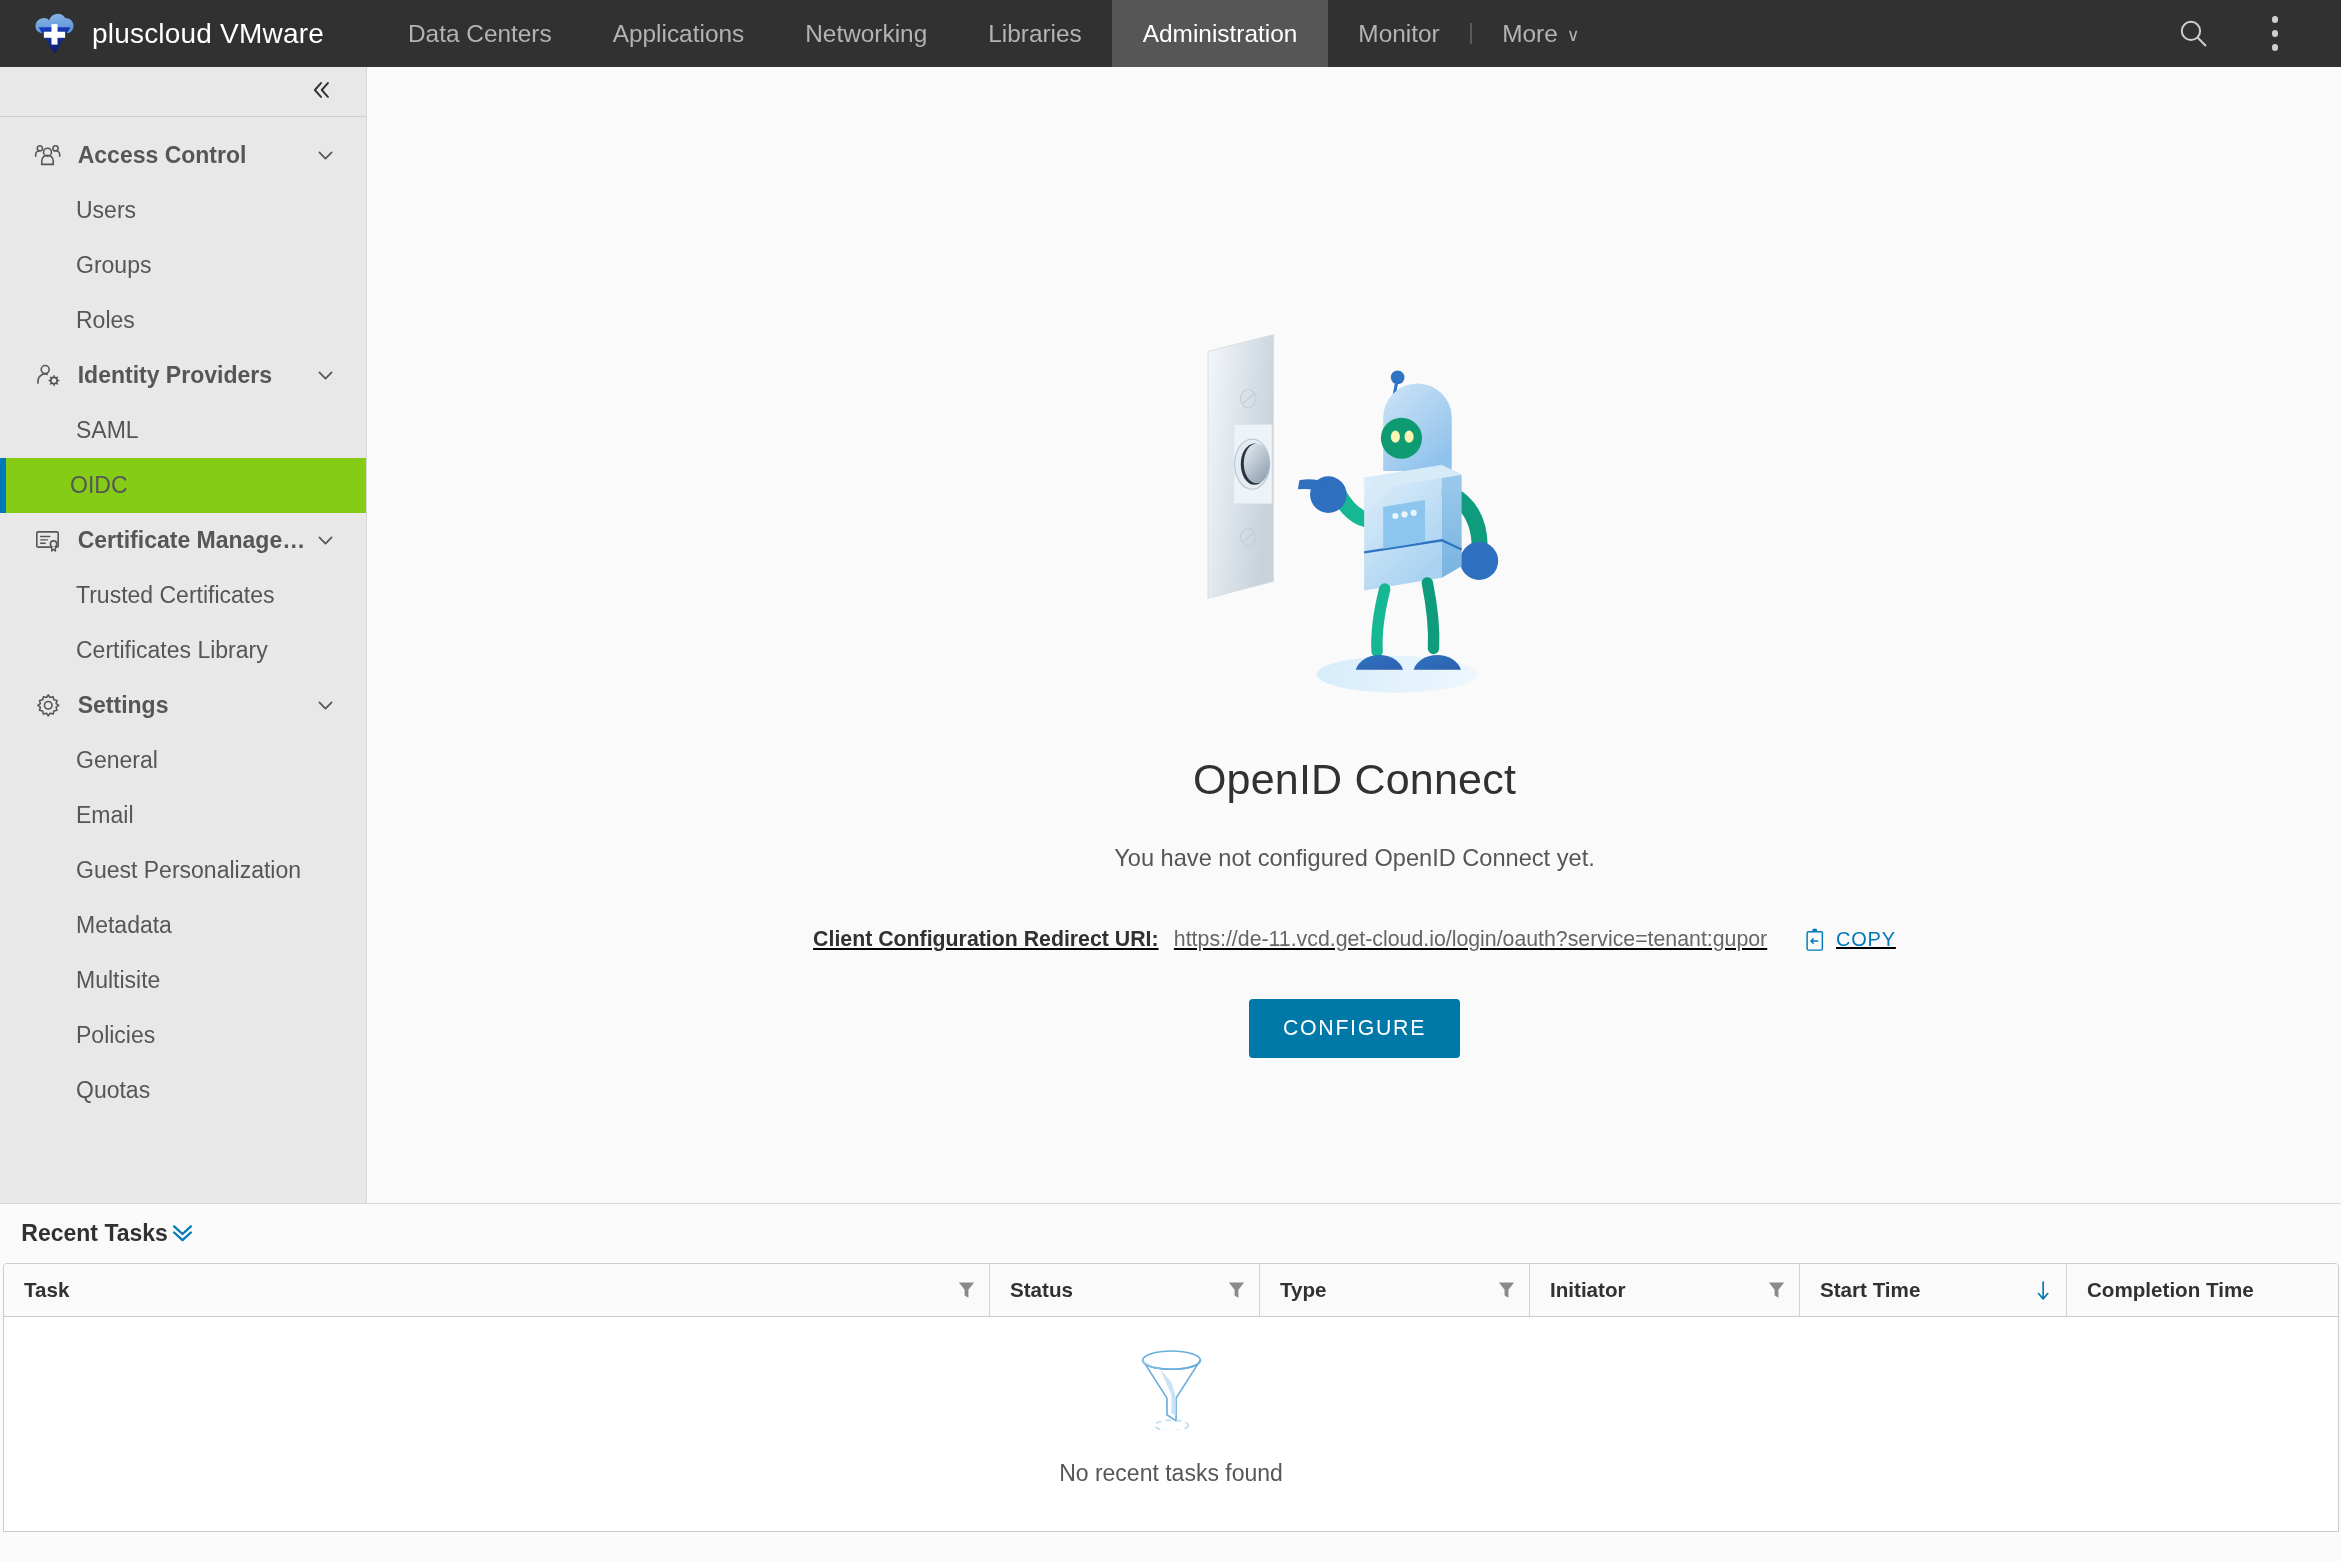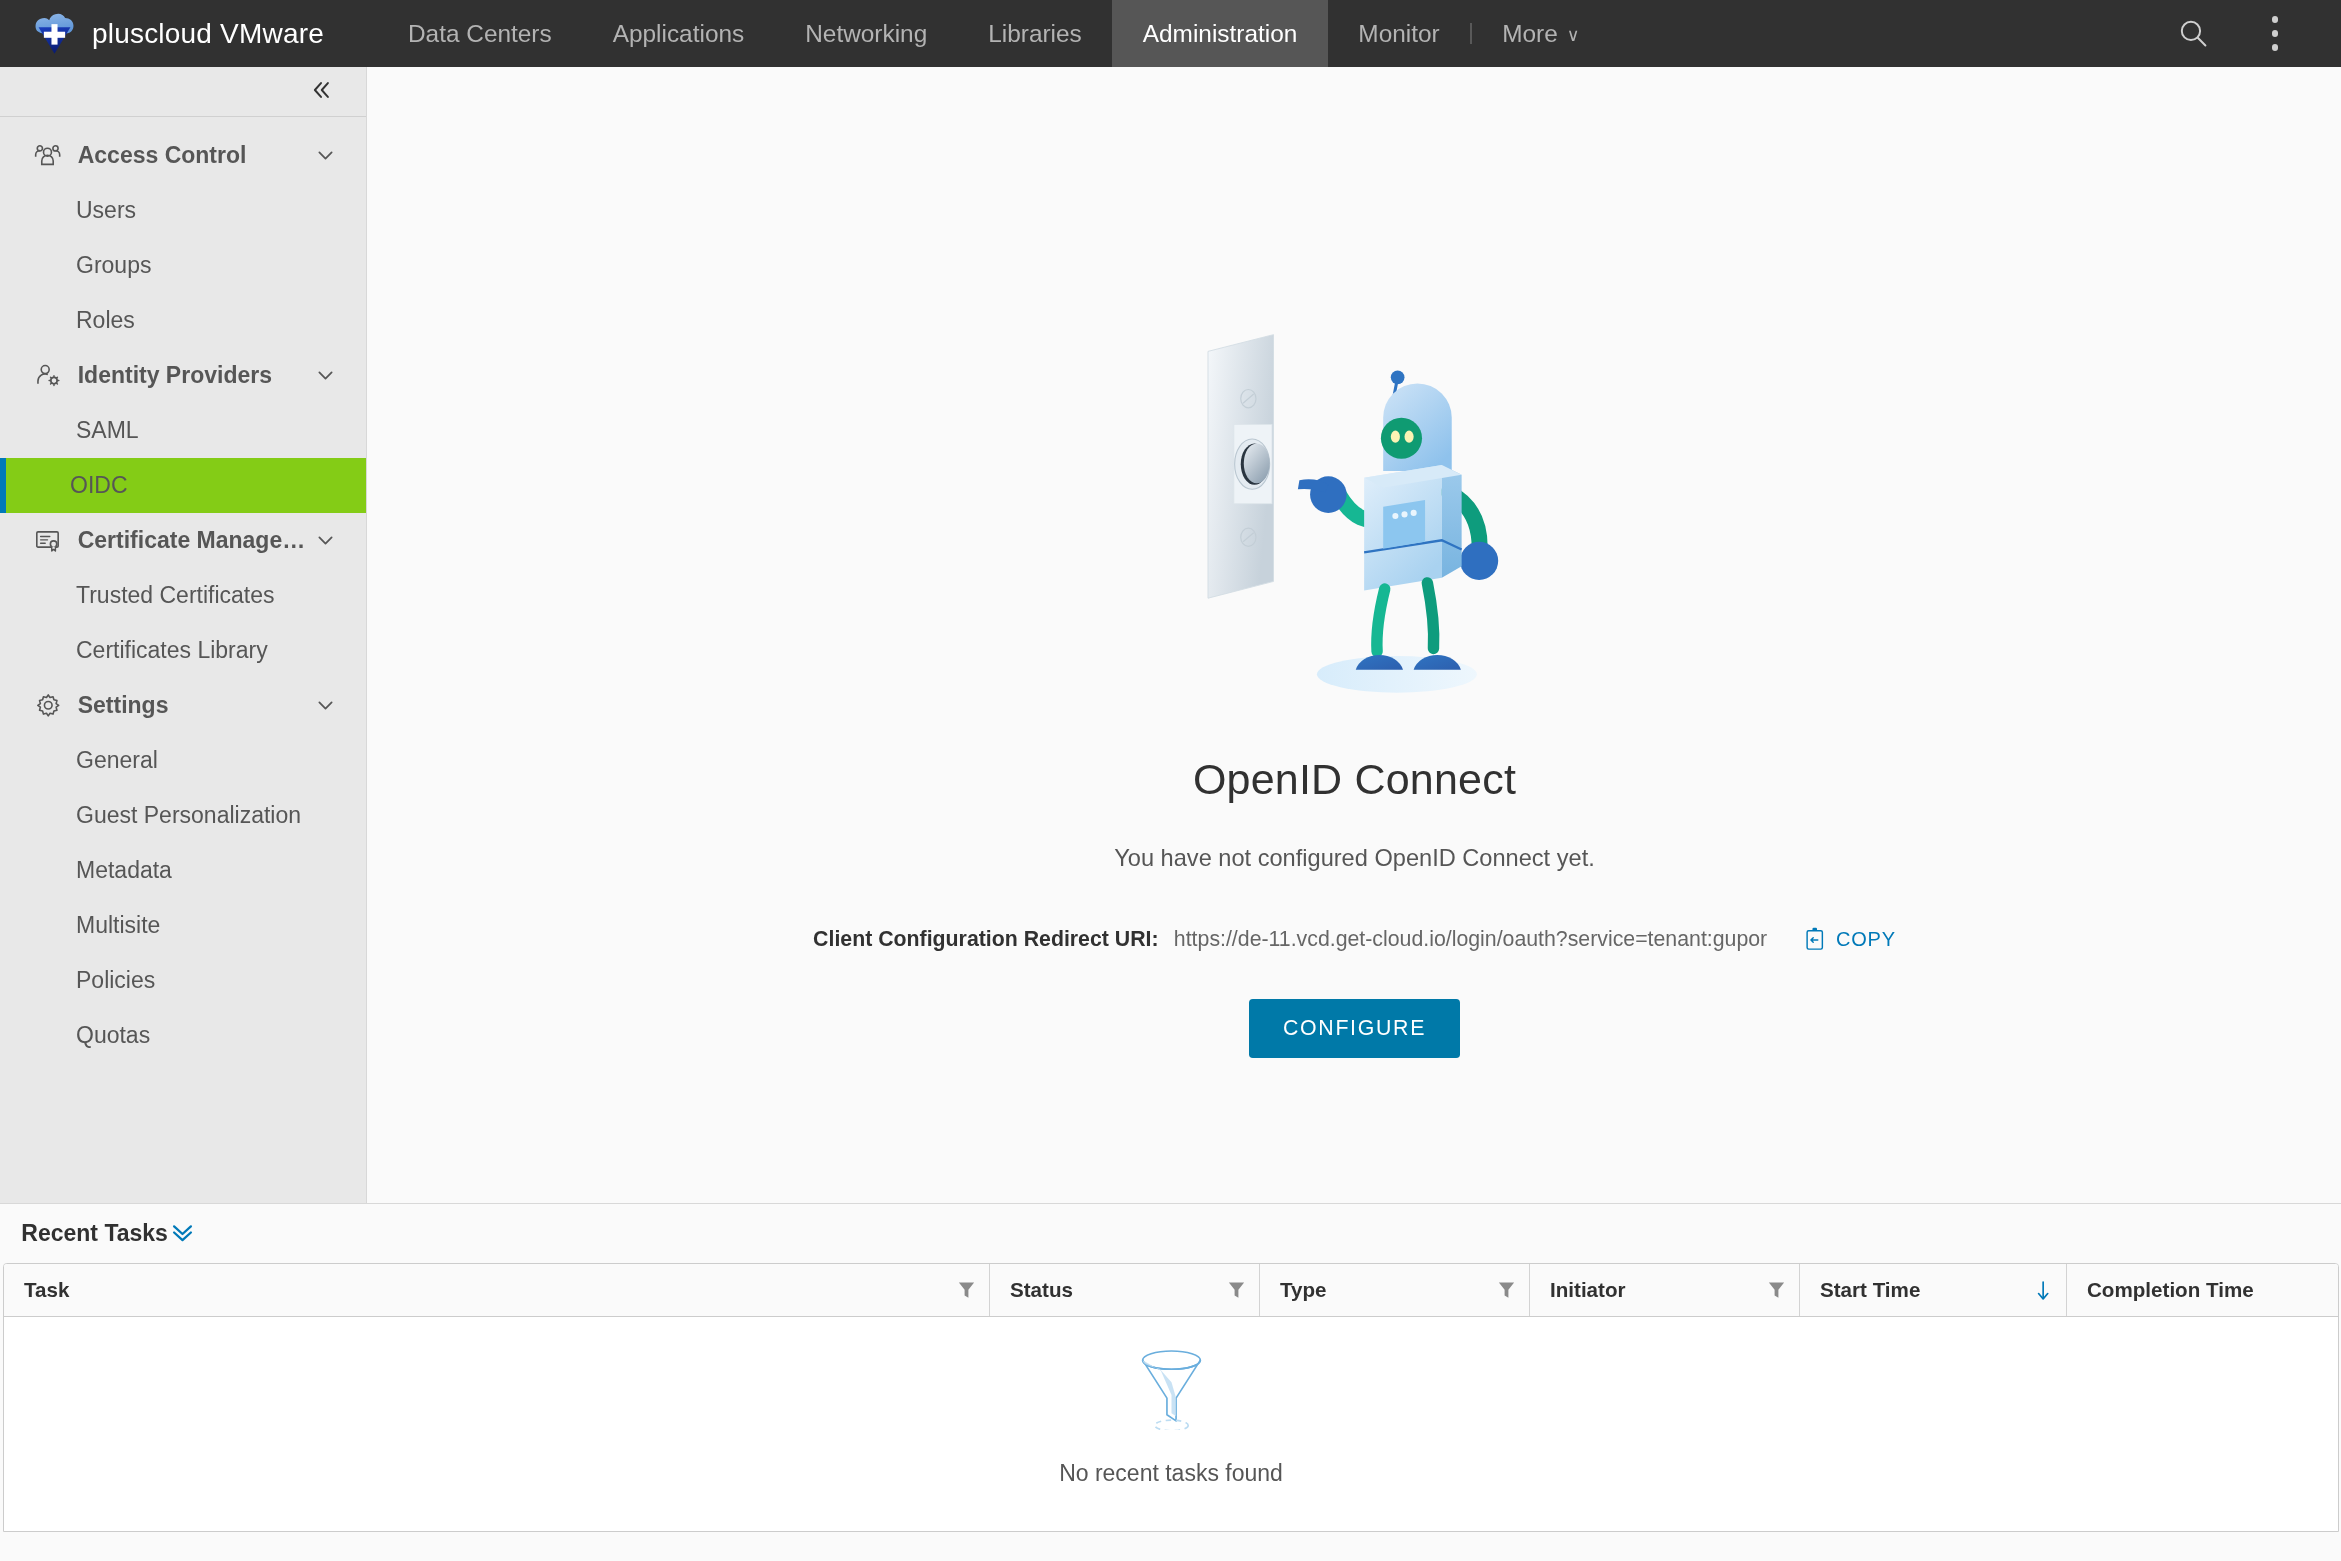--- a/index.html
+++ b/index.html
@@ -158,23 +158,24 @@
     letter-spacing: 0.2px;
   }
   .empty-sub {
     margin-top: 41px;
     font-size: 23.6px;
     color: #565656;
   }
   .uri-row {
     margin-top: 55px;
     display: flex;
-    align-items: center;
+    align-items: flex-end;
     gap: 10.7px;
     font-size: 21.3px;
+    text-decoration: underline;
   }
   .uri-label { color: #313131; font-weight: bold; }
   .uri-value { color: #666; margin-left: 4.6px; }
   .copy-btn {
     display: inline-flex;
     align-items: center;
     gap: 9.1px;
     margin-left: 26px;
     color: #0079b8;
     font-size: 20px;
@@ -408,20 +409,21 @@
           </svg>
         </span>
         <span class="glabel">Settings</span>
         <span class="gchev">
           <svg width="23" height="23" viewBox="0 0 30 30">
               <polyline points="7,11 15,19 23,11" fill="none" stroke="#565656" stroke-width="2.3" stroke-linecap="round" stroke-linejoin="round"></polyline>
             </svg>
         </span>
       </div>
       <div class="sub">General</div>
+      <div class="sub">Email</div>
       <div class="sub">Guest Personalization</div>
       <div class="sub">Metadata</div>
       <div class="sub">Multisite</div>
       <div class="sub">Policies</div>
       <div class="sub">Quotas</div>
     </div>
   </aside>
 
   <main class="main">
 

